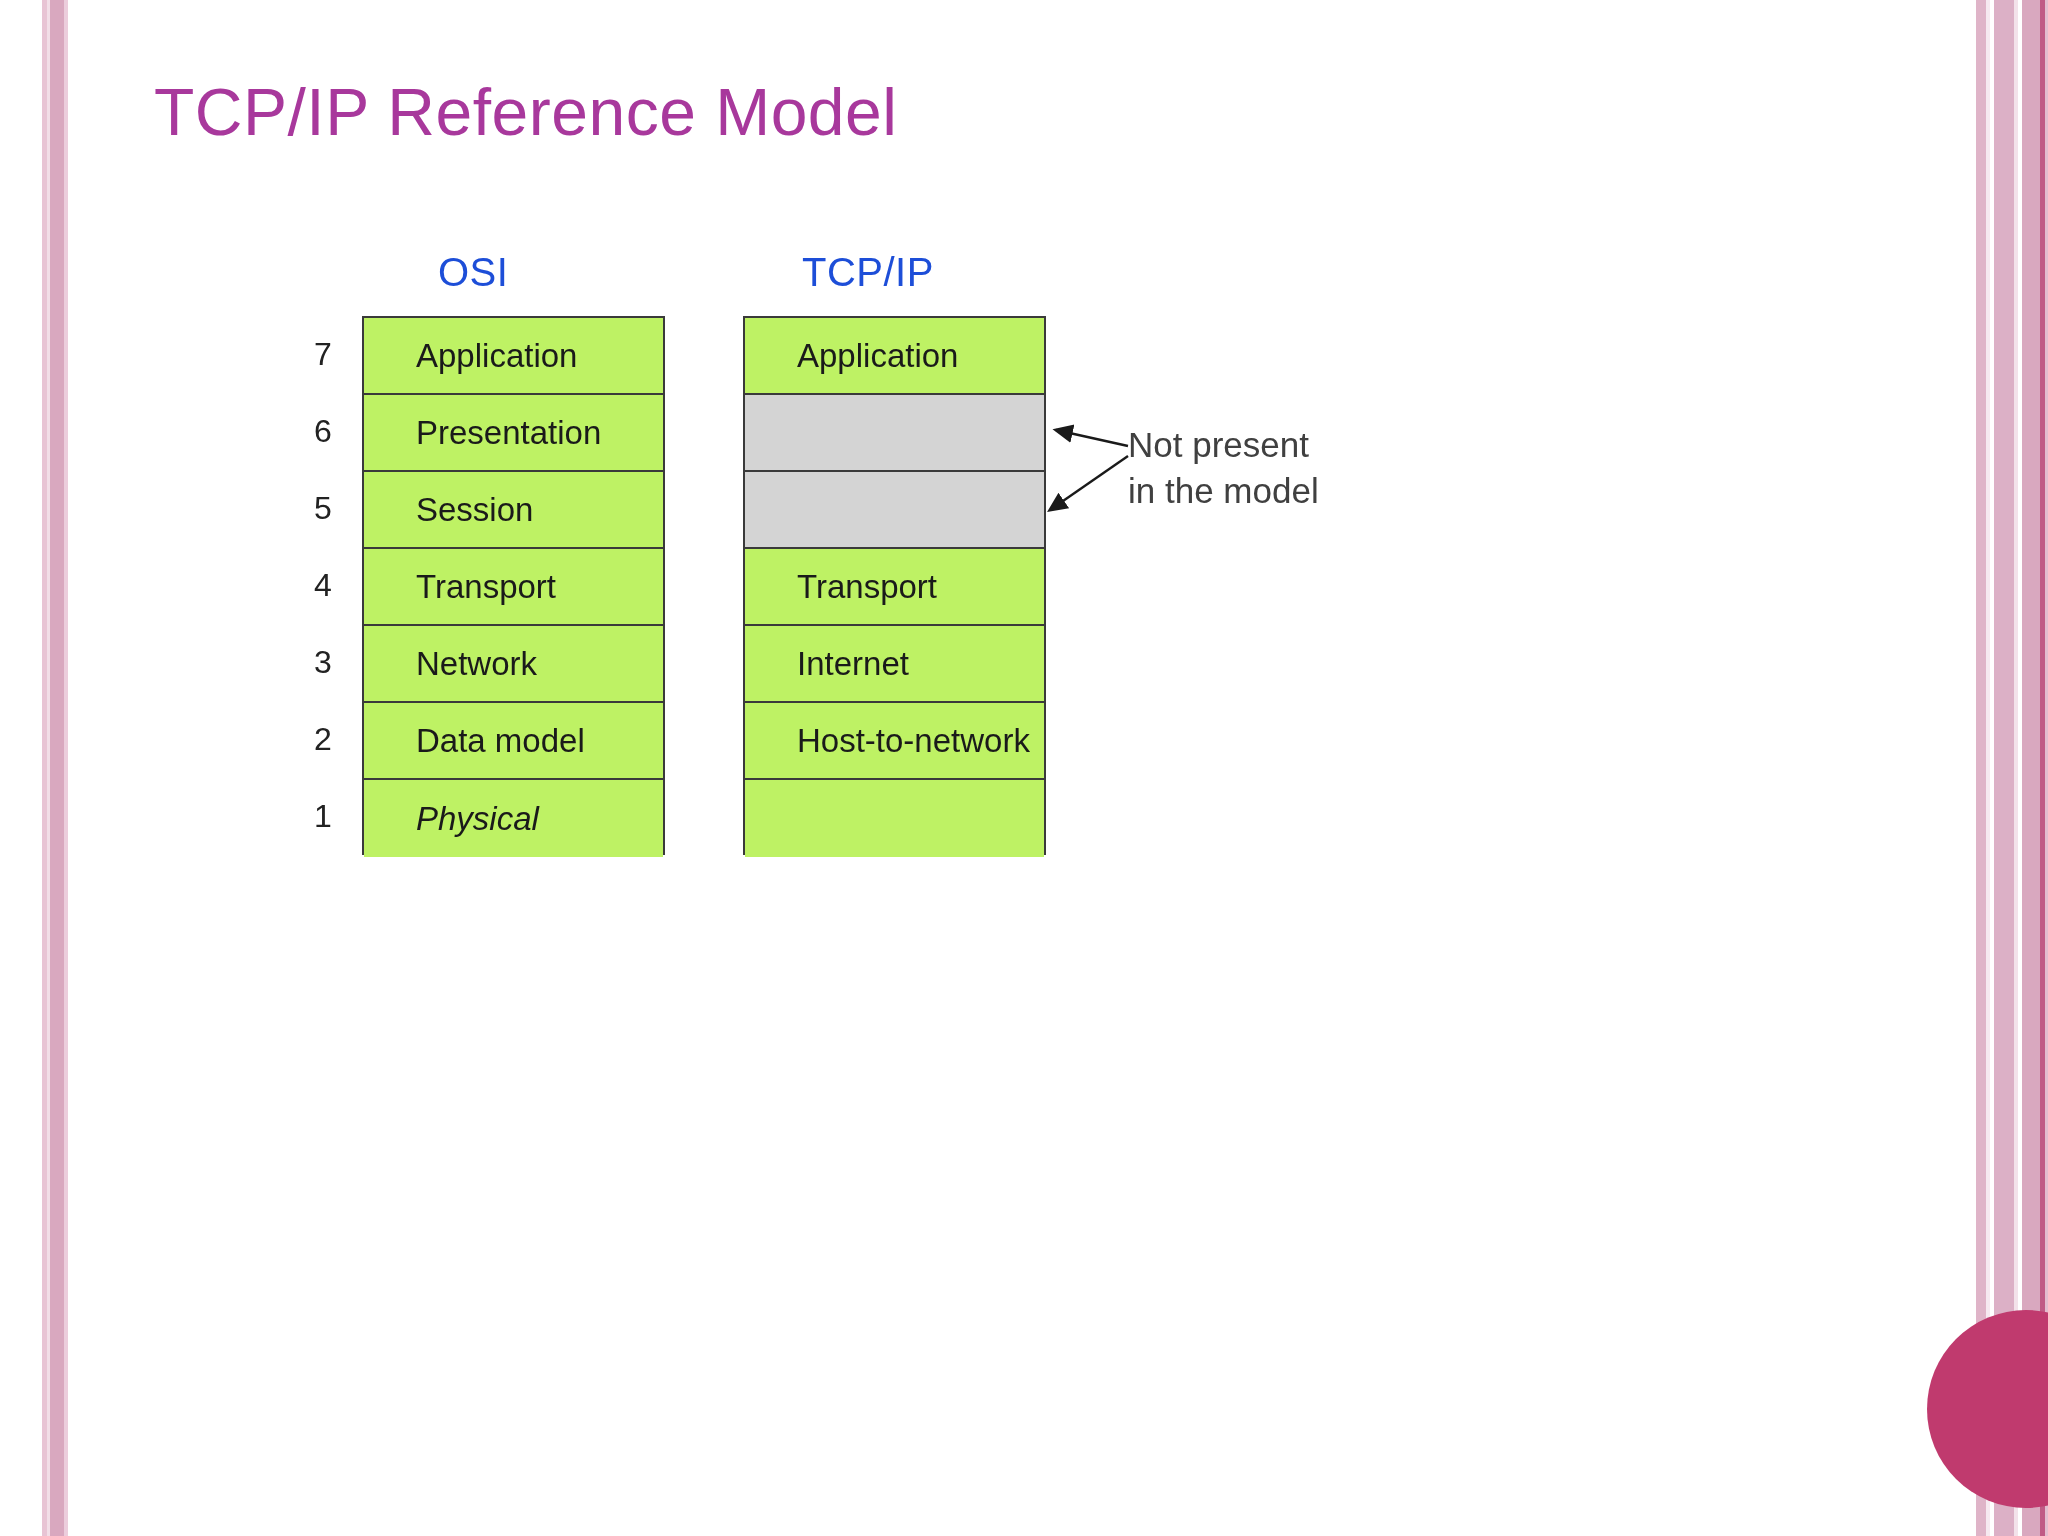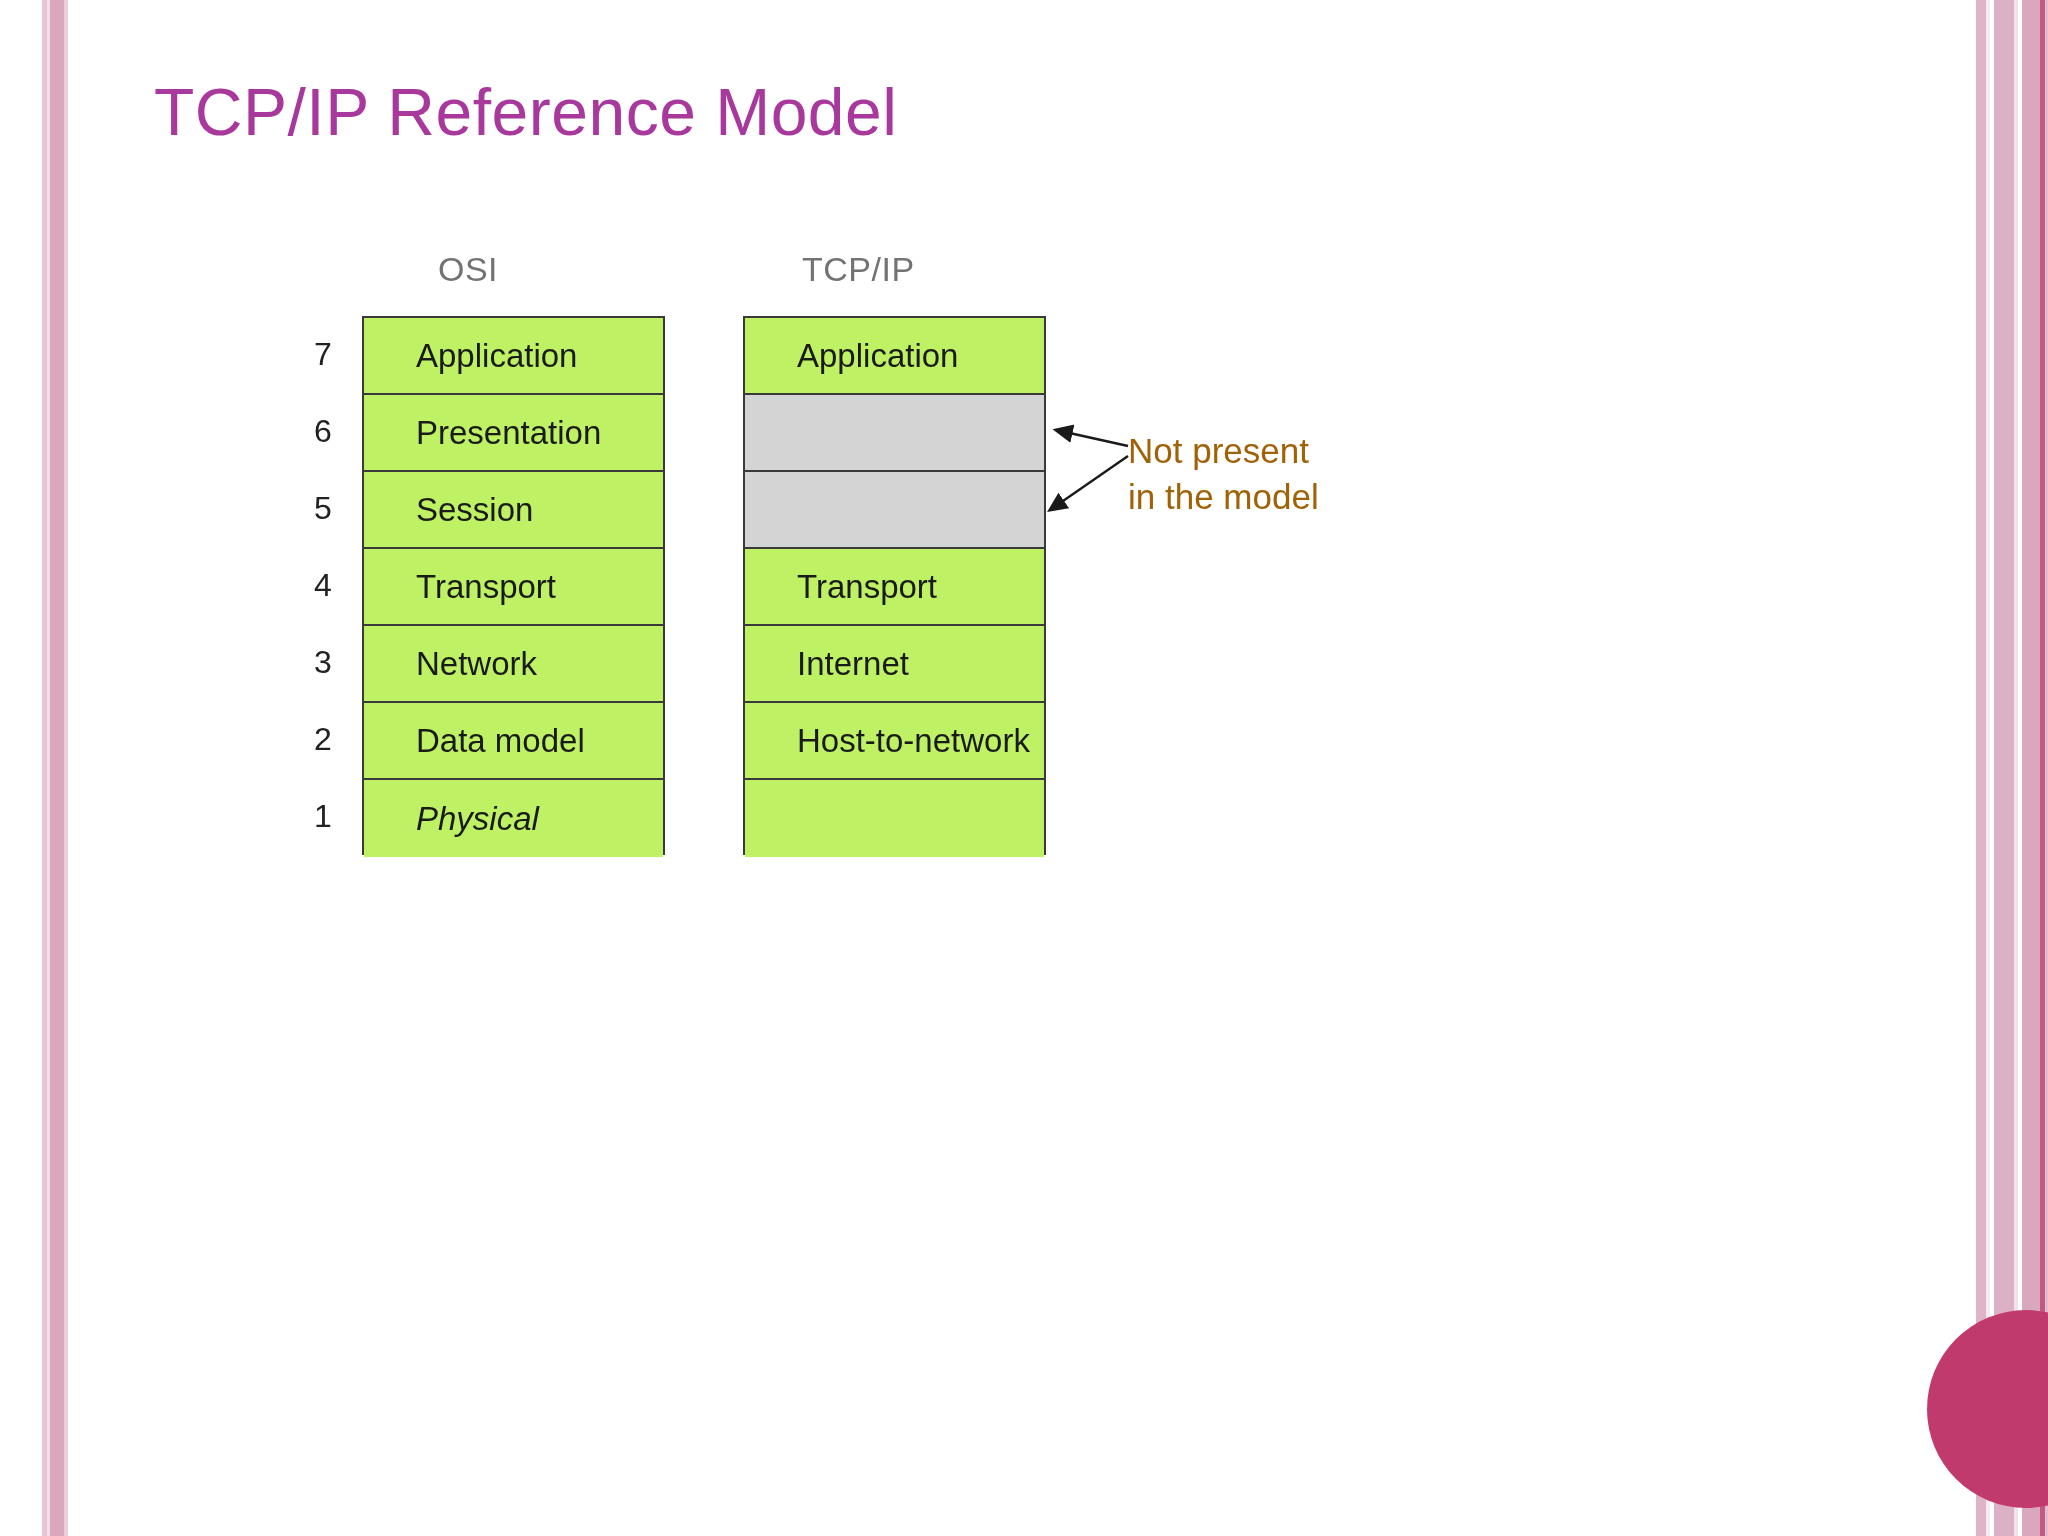--- a/index.html
+++ b/index.html
@@ -83,22 +83,22 @@
   #diagram {
     position: absolute;
     left: 330px;
     top: 316px;
     width: 1200px;
     height: 580px;
   }
 
   .col-heading {
     position: absolute;
-    font-size: 34px;
-    color: #737373;
+    font-size: 40px;
+    color: #1d4ed8;
     letter-spacing: 0.5px;
     white-space: nowrap;
   }
   #osi-heading   { left: 76px;  top: -66px; }
   #tcpip-heading { left: 440px; top: -66px; }
 
   
   #osi-numbers {
     position: absolute;
     left: -62px;
@@ -136,24 +136,24 @@
     background: #bef264;
     white-space: nowrap;
   }
   .layer:last-child { border-bottom: none; font-style: italic; }
   .layer.empty { background: #d4d4d4; }
 
   
   #annotation {
     position: absolute;
     left: 766px;
-    top: 112px;
+    top: 106px;
     font-size: 35px;
     line-height: 1.30;
-    color: #a16207;
+    color: #404040;
     white-space: nowrap;
   }
   #arrow-svg {
     position: absolute;
     left: 660px;
     top: 96px;
     width: 130px;
     height: 140px;
     overflow: visible;
   }

